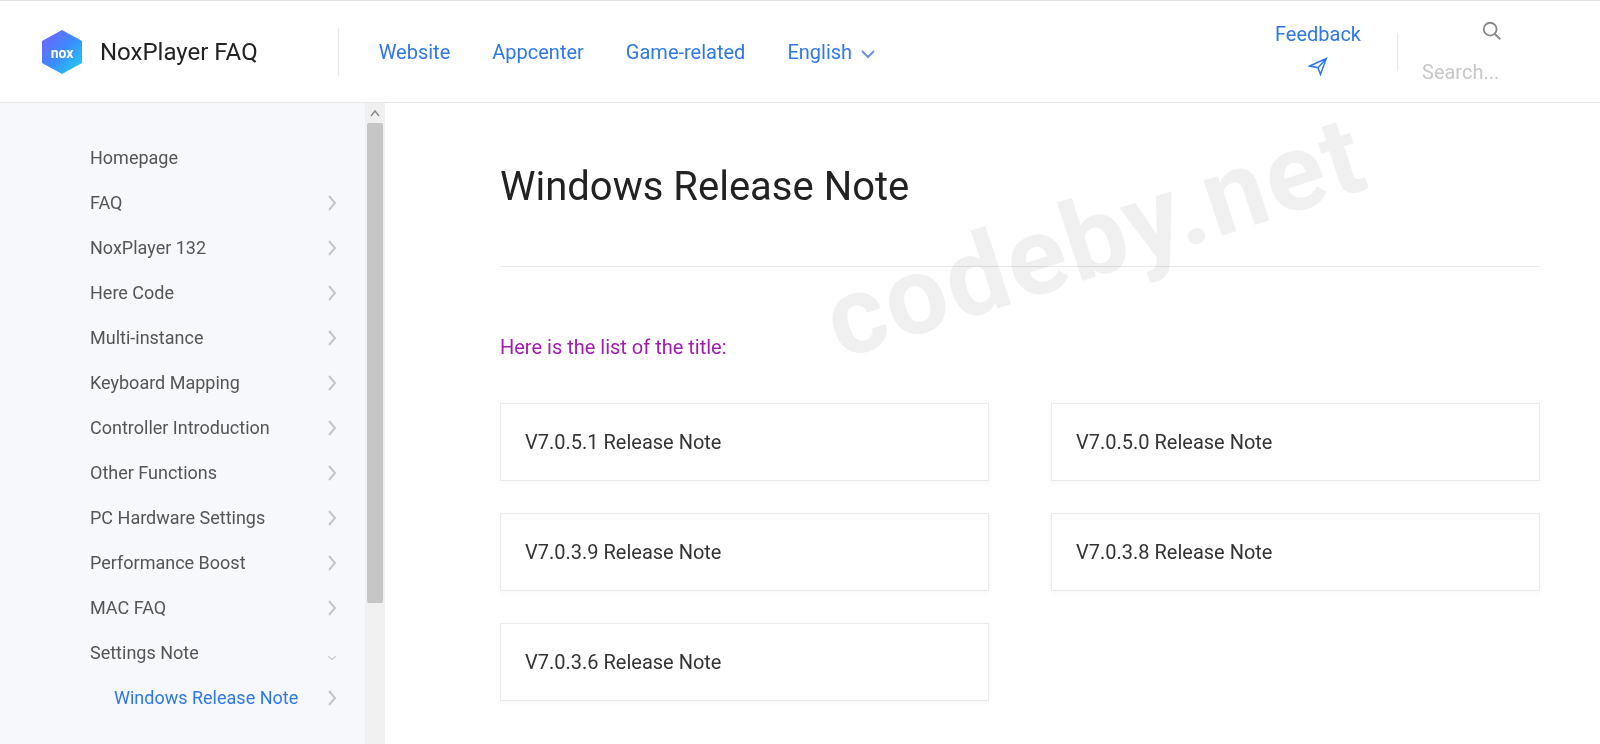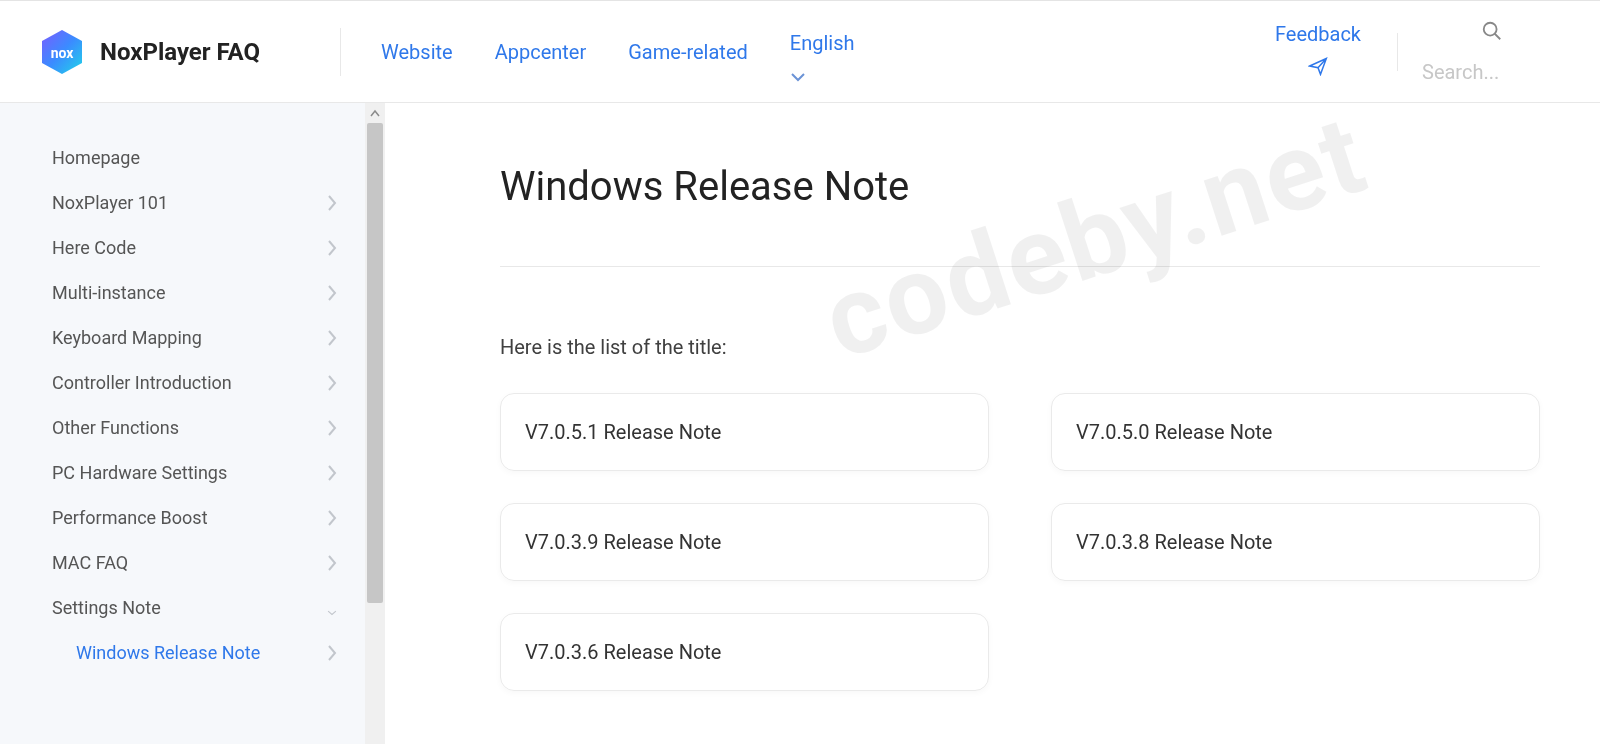--- a/index.html
+++ b/index.html
@@ -3,58 +3,58 @@
 <meta charset="utf-8">
 <style>
 * { margin: 0; padding: 0; box-sizing: border-box; font-family: -apple-system, BlinkMacSystemFont, "Segoe UI", Roboto, Helvetica, Arial, sans-serif; }
 body { background: #fff; color: #333; width: 1600px; height: 744px; overflow: hidden; }
 
 
 .header { height: 103px; border-bottom: 1px solid #e8e8e8; border-top: 1px solid #e4e4e4; display: flex; align-items: center; padding: 0 38px; }
 .logo-wrap { display: flex; align-items: center; gap: 14px; }
 .logo-hex { width: 48px; height: 48px; position: relative; }
 .logo-hex svg { width: 48px; height: 48px; }
-.logo-text { font-size: 24px; font-weight: 700; color: #222; }
+.logo-text { font-size: 24px; font-weight: 400; color: #222; }
 .header-divider { width: 1px; height: 48px; background: #e8e8e8; margin: 0 40px 0 80px; }
 .nav { display: flex; align-items: center; gap: 42px; }
 .nav-link { font-size: 20px; color: #2f78ea; text-decoration: none; cursor: pointer; }
-.lang-sel { display: flex; align-items: flex-start; gap: 8px; flex-direction: column; }
+.lang-sel { display: flex; align-items: flex-start; gap: 8px; }
 .chev-down { width: 16px; height: 10px; }
 .chev-down svg { stroke: #6b93d6; stroke-width: 2; fill: none; }
 .spacer { flex: 1; }
 .feedback { display: flex; align-items: center; gap: 10px; color: #2f78ea; font-size: 20px; cursor: pointer; flex-direction: column; }
 .header-divider2 { width: 1px; height: 38px; background: #e8e8e8; margin: 0 24px 0 36px; }
 .search-wrap { display: flex; align-items: center; gap: 14px; flex-direction: column; }
 .search-icon svg { stroke: #888; stroke-width: 2; fill: none; }
 .search-input { border: none; outline: none; font-size: 20px; color: #333; width: 140px; }
 .search-input::placeholder { color: #c7c7c7; }
 
 
 .body { display: flex; height: calc(744px - 103px); }
 .sidebar-wrap { width: 385px; background: #f6f8fb; position: relative; }
-.sidebar { height: 100%; overflow-y: auto; padding-top: 32px; }
+.sidebar { height: 100%; overflow-y: auto; padding-top: 32px; padding-left: 38px; }
 .sb-item { display: flex; align-items: center; justify-content: space-between; padding: 12px 48px 12px 52px; font-size: 18px; color: #555; cursor: pointer; }
 .sb-item.plain { justify-content: flex-start; }
 .sb-chev { width: 10px; height: 18px; }
 .sb-chev svg { stroke: #c2c6cc; stroke-width: 2; fill: none; }
 .sb-chev.down svg { stroke: #c2c6cc; }
 .sb-sub { padding-left: 24px; }
 .sb-sub .sb-item { color: #2f78ea; font-size: 18px; }
 .scrollbar-track { position: absolute; right: 0; top: 0; width: 20px; height: 100%; background: #f0f0f0; }
 .scrollbar-top-btn { position: absolute; right: 0; top: 0; width: 20px; height: 20px; background: #f0f0f0; display:flex; align-items:center; justify-content:center;}
 .scrollbar-top-btn svg { stroke:#8a8a8a; stroke-width:1.5; fill:none;}
 .scrollbar-thumb { position: absolute; right: 2px; top: 20px; width: 16px; height: 480px; background: #c6c6c6; border-radius: 2px; }
 
 
 .main { flex: 1; padding: 60px 60px 0 115px; position: relative; }
 .page-title { font-size: 40px; font-weight: 400; color: #222; margin-bottom: 56px; }
 .hr { border: none; border-top: 1px solid #e8e8e8; margin-bottom: 68px; }
-.list-intro { font-size: 20px; color: #404040; margin-bottom: 34px; }
+.list-intro { font-size: 20px; color: #a21caf; margin-bottom: 44px; }
 .cards { display: grid; grid-template-columns: 1fr 1fr; gap: 32px 62px; }
-.card { border: 1px solid #eaeaea; border-radius: 14px; padding: 26px 24px; font-size: 20px; color: #333; cursor: pointer; box-shadow: 0 2px 6px rgba(0,0,0,0.03); }
+.card { border: 1px solid #eaeaea; border-radius: 0; padding: 26px 24px; font-size: 20px; color: #333; cursor: pointer; box-shadow: 0 2px 6px rgba(0,0,0,0.03); }
 .watermark { position: absolute; left: 430px; top: 70px; font-size: 110px; font-weight: 700; color: rgba(0,0,0,0.06); transform: rotate(-18deg); pointer-events: none; user-select: none; letter-spacing: 2px; }
 </style>
 </head>
 <body>
 
 <div class="header">
   <div class="logo-wrap">
     <div class="logo-hex">
       <svg viewBox="0 0 48 48">
         <defs>
@@ -113,21 +113,27 @@
             <polyline points="2,8 6,3 10,8"></polyline>
           </svg>
       </div>
       <div class="scrollbar-thumb"></div>
     </div>
     <div class="sidebar">
       <div class="sb-item plain">
         <span>Homepage</span>
       </div>
       <div class="sb-item">
-        <span>NoxPlayer 101</span>
+        <span>FAQ</span>
+        <span class="sb-chev"><svg viewBox="0 0 10 18">
+              <polyline points="2,2 8,9 2,16"></polyline>
+            </svg></span>
+      </div>
+      <div class="sb-item">
+        <span>NoxPlayer 132</span>
         <span class="sb-chev"><svg viewBox="0 0 10 18">
               <polyline points="2,2 8,9 2,16"></polyline>
             </svg></span>
       </div>
       <div class="sb-item">
         <span>Here Code</span>
         <span class="sb-chev"><svg viewBox="0 0 10 18">
               <polyline points="2,2 8,9 2,16"></polyline>
             </svg></span>
       </div>

